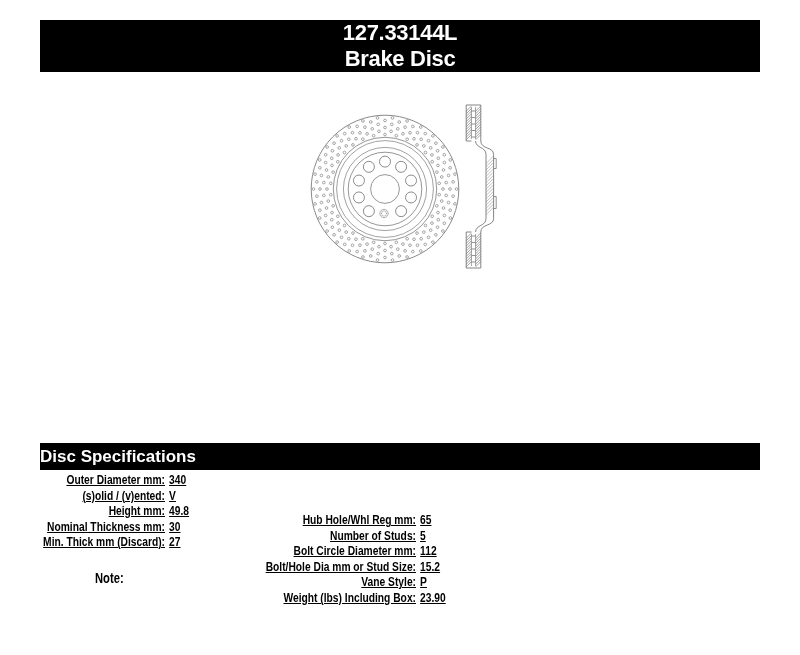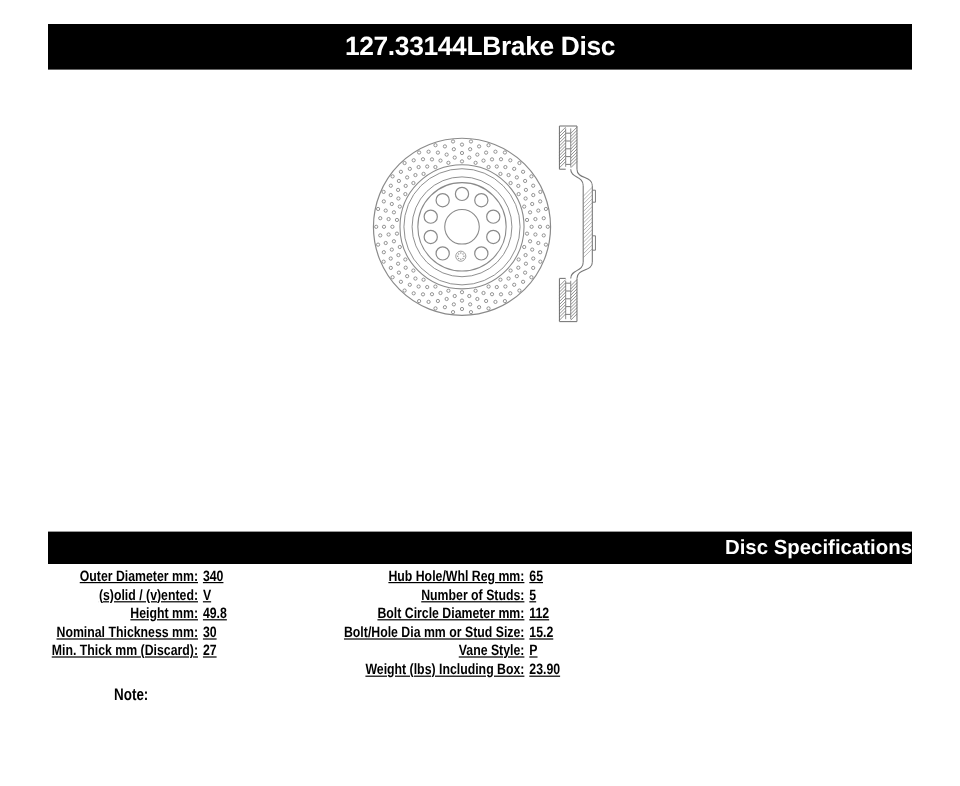--- a/index.html
+++ b/index.html
@@ -6,44 +6,45 @@
   body{
     width:800px;height:655px;position:relative;overflow:hidden;
     background:#ffffff;
     font-family:"Liberation Sans", sans-serif;
     color:#000;
   }
   .page{position:absolute;inset:0;background:#fff;}
 
   
   .topbar{
-    position:absolute;left:40px;top:20px;width:720px;height:38px;
+    position:absolute;left:40px;top:20px;width:720px;height:52px;
     background:#000;color:#fff;
     display:flex;justify-content:center;align-items:center;
     padding:0 13px;box-sizing:border-box;
     font-weight:bold;font-size:22px;letter-spacing:-0.3px;
     white-space:nowrap;
+    flex-direction:column;
   }
 
   
   .drawing{position:absolute;left:300px;top:95px;width:210px;height:185px;}
   .drawing svg{display:block;width:210px;height:185px;}
 
   
   .specbar{
     position:absolute;left:40px;top:443px;width:720px;height:27px;
     background:#000;color:#fff;
-    display:flex;align-items:center;justify-content:flex-end;
+    display:flex;align-items:center;justify-content:flex-start;
     font-weight:bold;font-size:17px;white-space:nowrap;
   }
 
   
   .col{position:absolute;top:473px;text-decoration:underline;}
   .col1{left:40px;width:250px;}
-  .col2{left:288px;width:270px;}
+  .col2{left:267px;width:270px;margin-top:40px;}
   .col3{left:545px;width:215px;}
 
   .spec-row{
     display:flex;align-items:baseline;
     height:15.5px;line-height:15.5px;
     font-weight:bold;font-size:12.5px;white-space:nowrap;
     transform:scaleX(0.82);
   }
   .col1 .spec-row{transform-origin:125px 50%;}
   .col2 .spec-row{transform-origin:149px 50%;}

